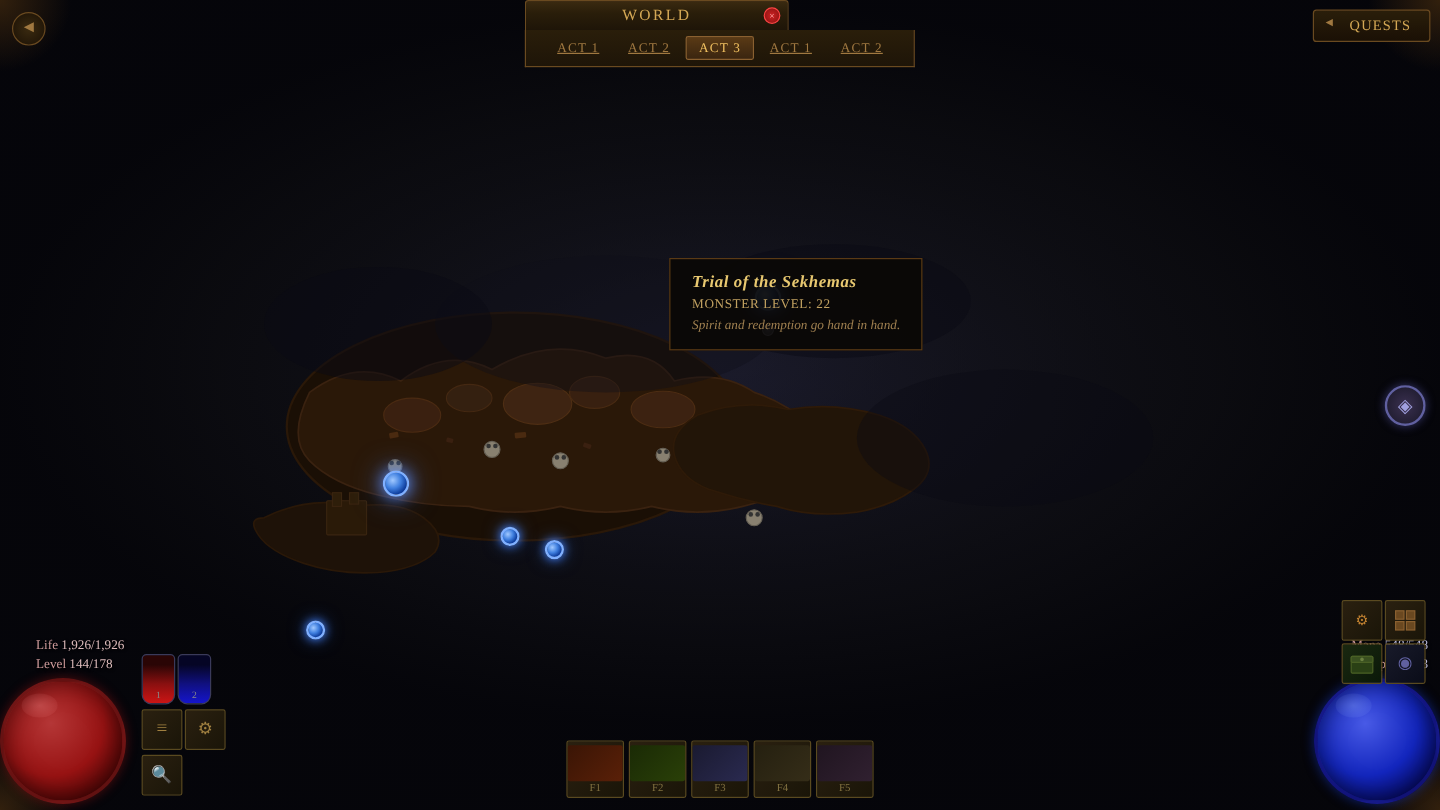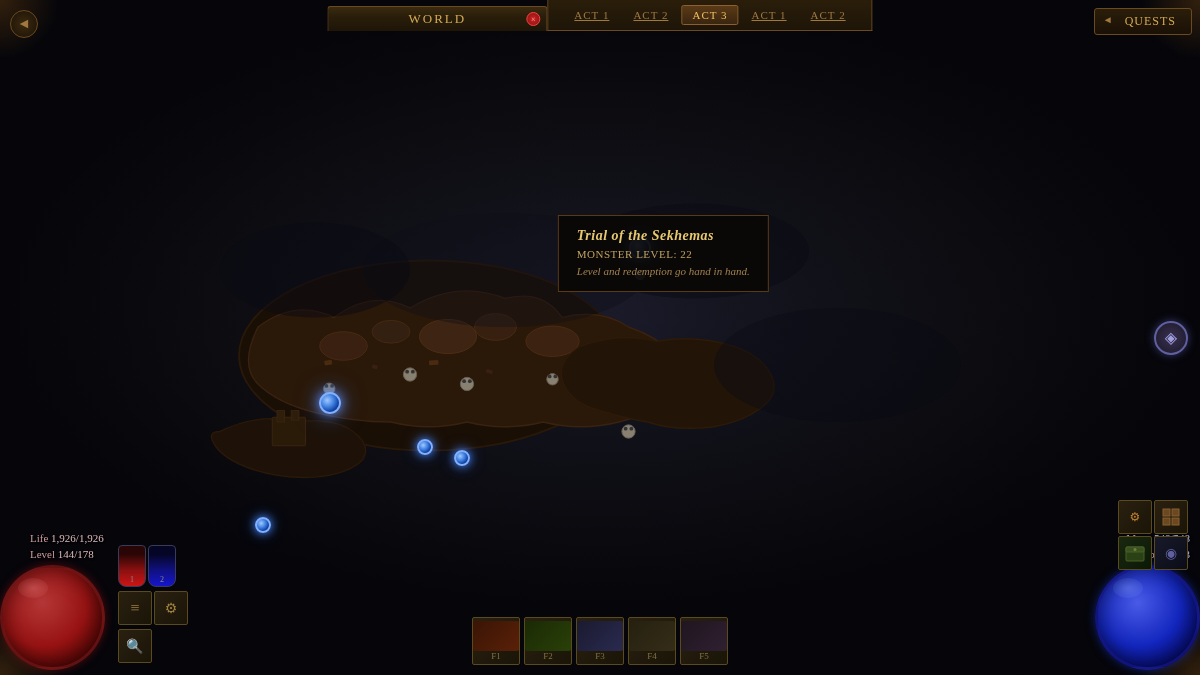--- a/index.html
+++ b/index.html
@@ -31,21 +31,22 @@
     }
 
     
     #top-panel {
       position: absolute;
       top: 0;
       left: 50%;
       transform: translateX(-50%);
       z-index: 10;
       display: flex;
-      align-items: flex-end;
+      flex-direction: column;
+      align-items: flex-start;
     }
 
     #world-title-bar {
       background: linear-gradient(180deg, #3a2a10 0%, #2a1e0a 40%, #1e1508 100%);
       border: 1px solid #6a4a20;
       border-bottom: none;
       border-radius: 3px 3px 0 0;
       padding: 4px 40px;
       display: flex;
       align-items: center;
@@ -659,21 +660,21 @@
 
   <div class="map-node" style="position:absolute; left:462px; top:458px; width:16px; height:16px;">
   </div>
 
   <div class="map-node" style="position:absolute; left:263px; top:525px; width:16px; height:16px;">
   </div>
 
   <div id="location-tooltip">
     <div class="loc-name">Trial of the Sekhemas</div>
     <div class="loc-level">Monster Level: 22</div>
-    <div class="loc-desc">Level and redemption go hand in hand.</div>
+    <div class="loc-desc">Spirit and redemption go hand in hand.</div>
   </div>
 
   <div id="map-btn">
     <span style="color:#a0a0e0; font-size:16px;">◈</span>
   </div>
 
   <div id="bottom-hud">
 
     <div id="left-hud">
       <div id="life-orb-container">

